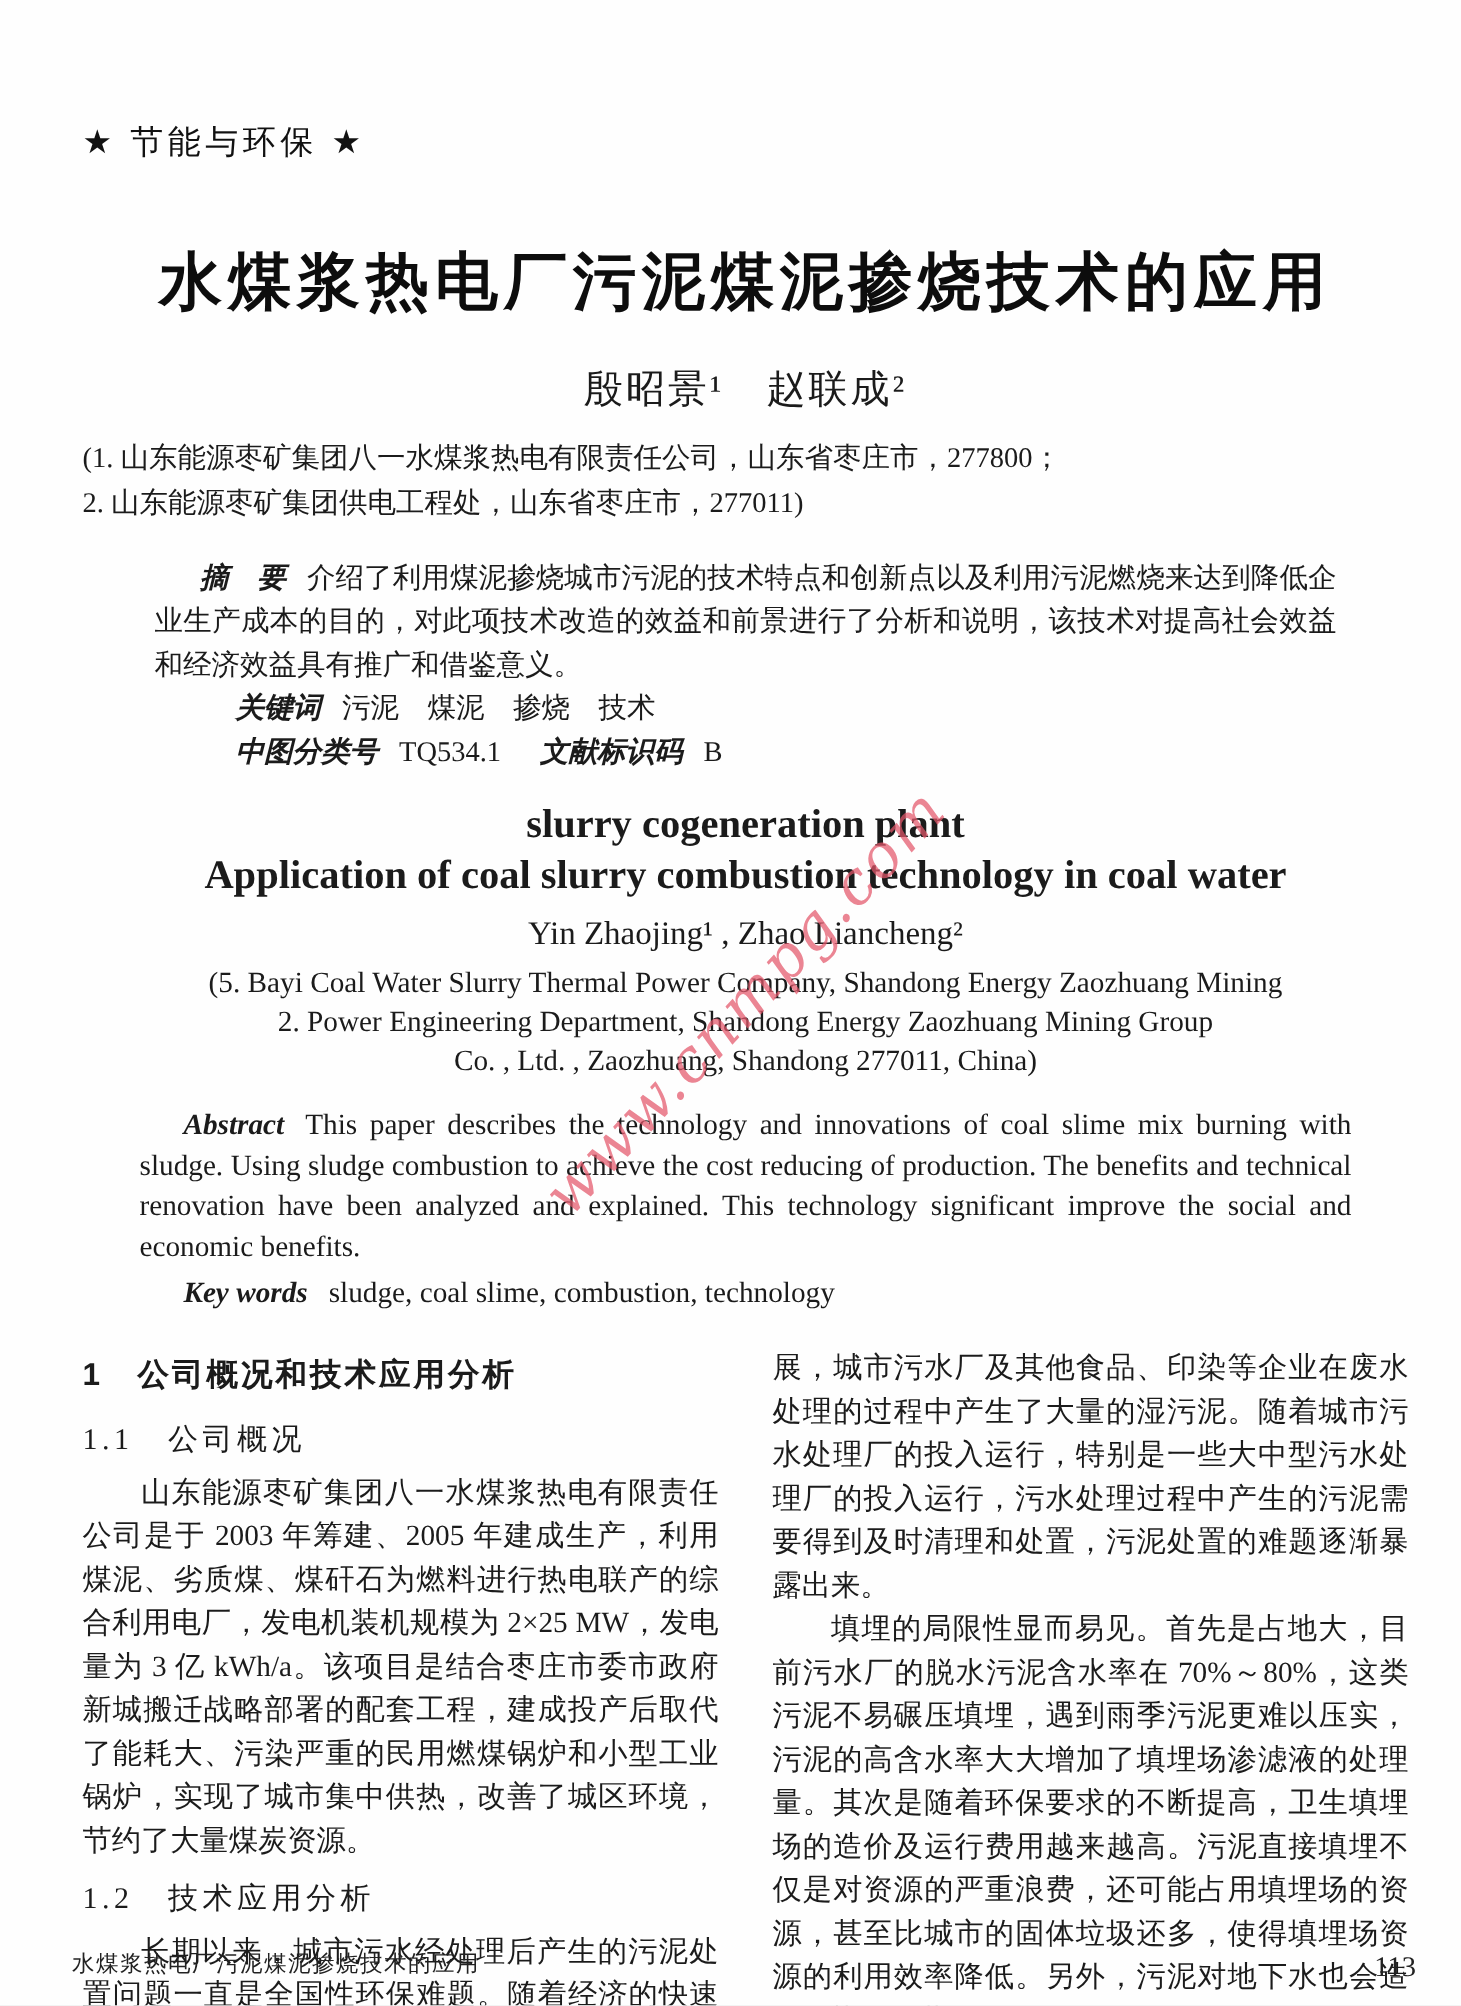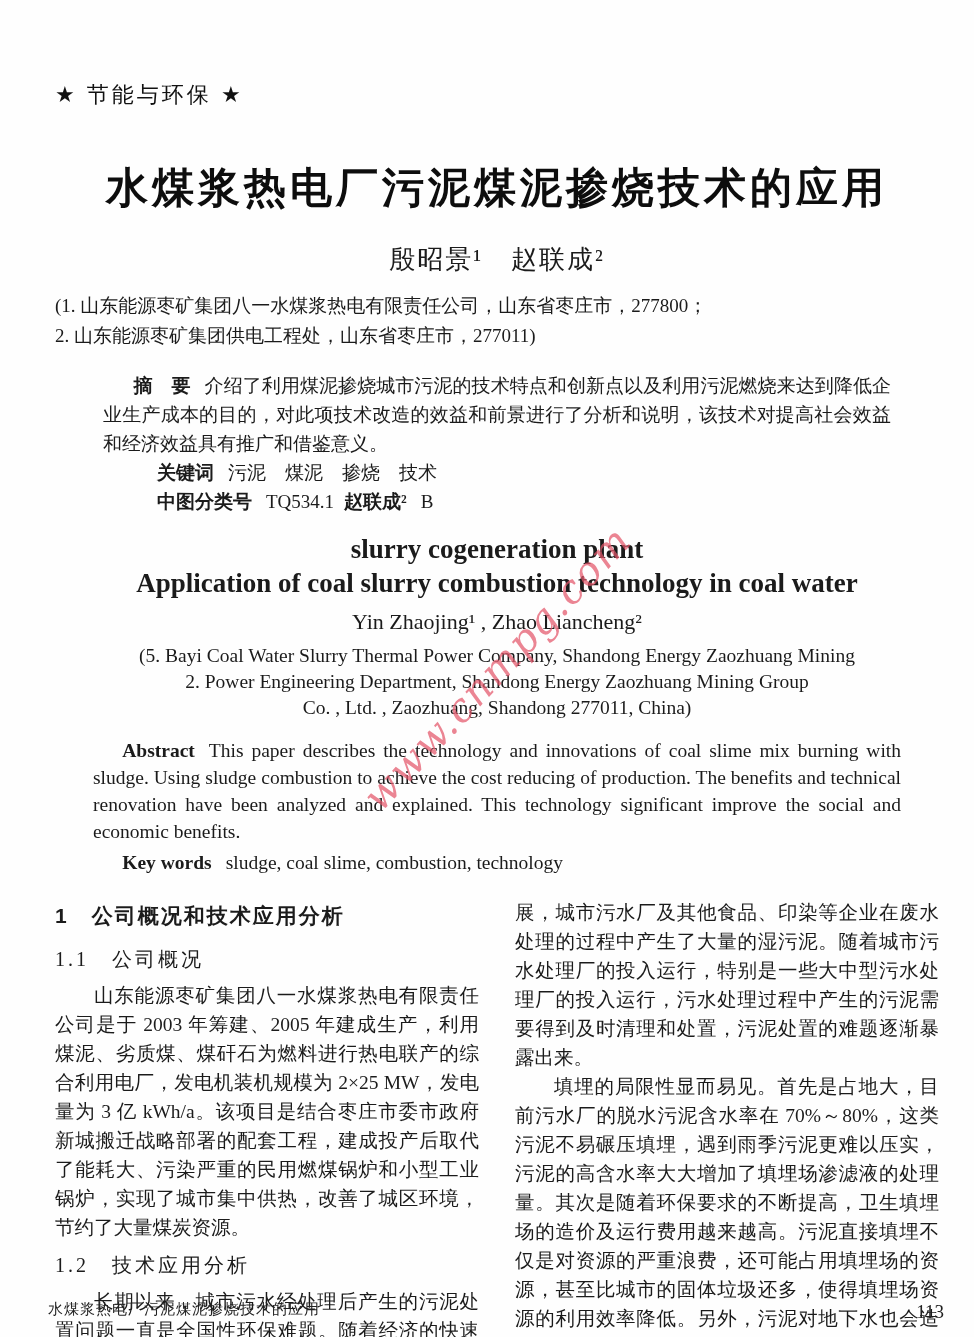--- a/index.html
+++ b/index.html
@@ -33,26 +33,26 @@
     margin-top:14px;text-align:left;
     font-size:19px;line-height:30px;
   }
 
   .abs-zh{
     margin:20px 48px 0 48px;
     font-size:19px;line-height:29px;
     text-align:justify;text-indent:1.6em;
   }
   .lbl{font-weight:bold;}
-  .lbl-gap{margin-right:14px;}
+  .lbl-gap{margin-right:14px;font-style:italic;}
   .kw-line{
     margin:0 48px;padding-left:54px;
     font-size:19px;line-height:29px;
   }
-  .kw-line .val{margin-right:10px;}
+  .kw-line .val{margin-right:26px;}
 
   .title-en{
     margin-top:16px;text-align:center;
     font-size:27px;font-weight:bold;line-height:34px;
   }
   .authors-en{
     margin-top:9px;text-align:center;font-size:22px;
   }
   .affil-en{
     margin-top:8px;text-align:center;
@@ -120,21 +120,21 @@
 
     <div class="affil-zh">
       <div>(1. 山东能源枣矿集团八一水煤浆热电有限责任公司，山东省枣庄市，277800；</div>
       <div>2. 山东能源枣矿集团供电工程处，山东省枣庄市，277011)</div>
     </div>
 
     <p class="abs-zh"><span class="lbl lbl-gap">摘　要</span><span>介绍了利用煤泥掺烧城市污泥的技术特点和创新点以及利用污泥燃烧来达到降低企业生产成本的目的，对此项技术改造的效益和前景进行了分析和说明，该技术对提高社会效益和经济效益具有推广和借鉴意义。</span></p>
 
     <p class="kw-line"><span class="lbl lbl-gap">关键词</span><span>污泥　煤泥　掺烧　技术</span></p>
 
-    <p class="kw-line"><span class="lbl lbl-gap">中图分类号</span><span class="val">TQ534.1</span><span class="lbl lbl-gap">赵联成²</span><span>B</span></p>
+    <p class="kw-line"><span class="lbl lbl-gap">中图分类号</span><span class="val">TQ534.1</span><span class="lbl lbl-gap">文献标识码</span><span>B</span></p>
 
     <div class="title-en">
       <div>slurry cogeneration plant</div>
       <div>Application of coal slurry combustion technology in coal water</div>
     </div>
 
     <div class="authors-en">Yin Zhaojing¹ , Zhao Liancheng²</div>
 
     <div class="affil-en">
       <div>(5. Bayi Coal Water Slurry Thermal Power Company, Shandong Energy Zaozhuang Mining</div>

